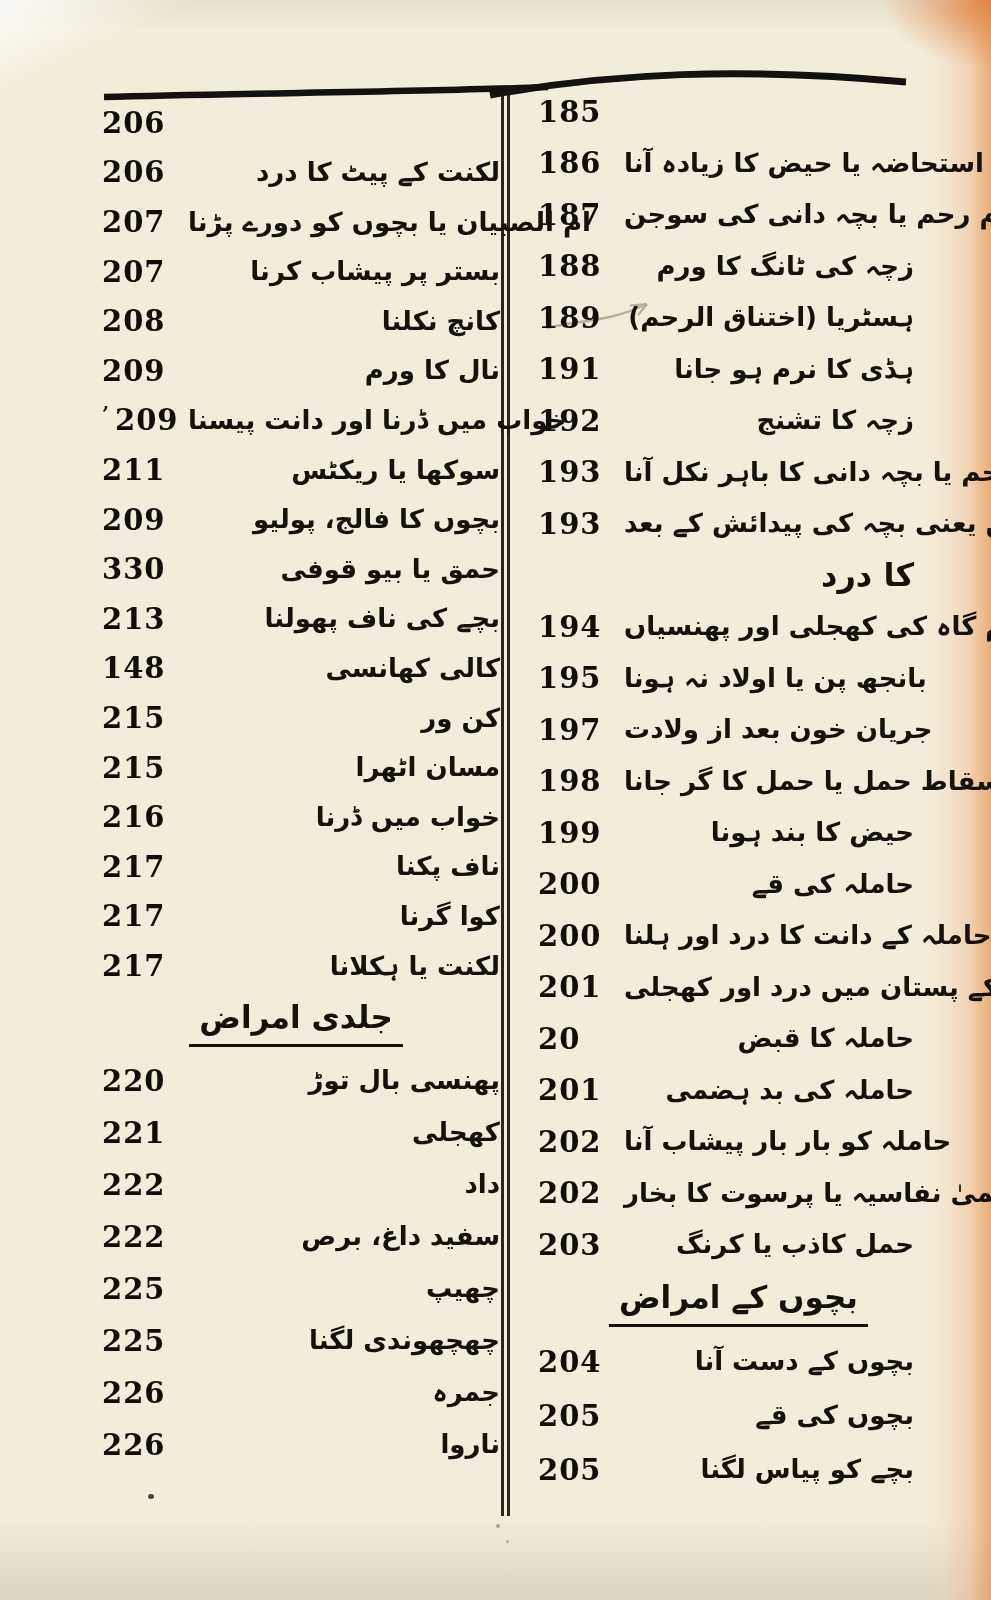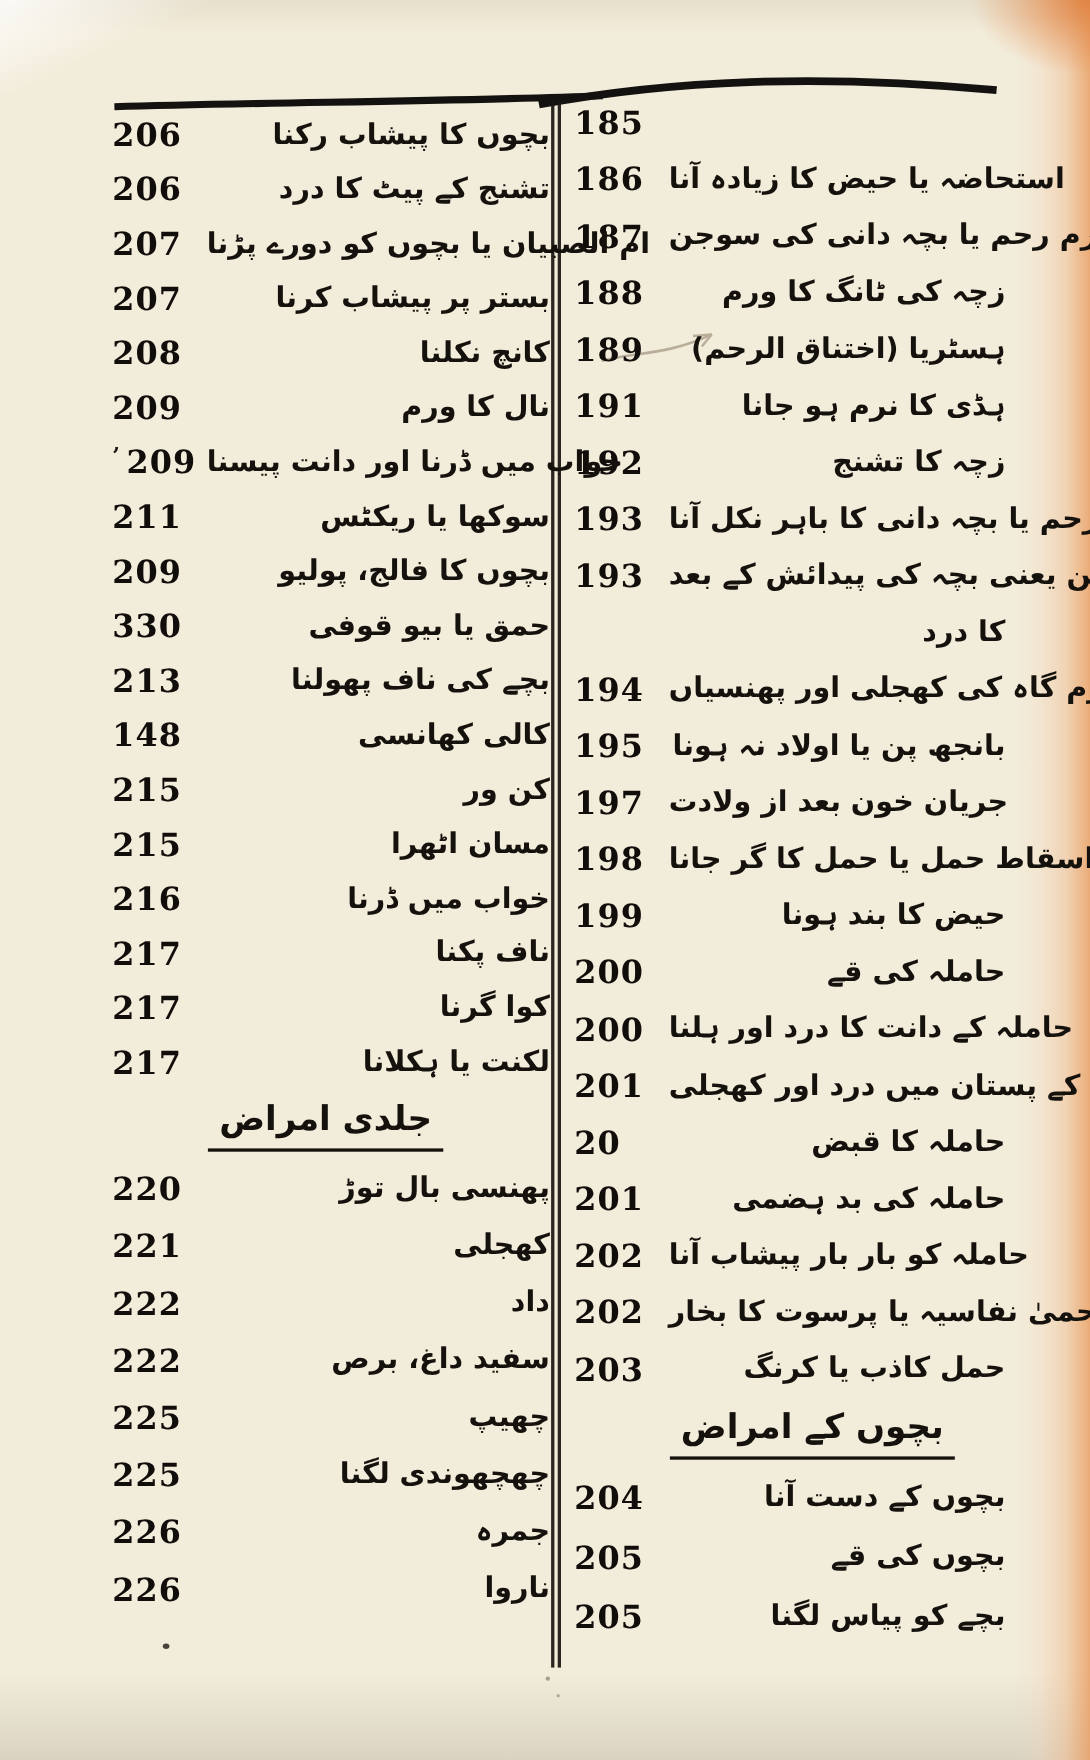--- a/index.html
+++ b/index.html
@@ -33,29 +33,29 @@
   .col-right .row{height:51.5px;}
   .col-left .row{height:49.6px;}
   .col-right .row.post{height:54px;}
   .col-left .row.post{height:52px;}
   .num{
     width:86px;flex:0 0 auto;text-align:left;
     font-family:"DejaVu Serif",serif;font-weight:bold;
     font-size:29px;color:#100d0a;letter-spacing:1px;
     display:flex;align-items:center;
   }
-  .col-right .num{padding-left:8px;}
+  .col-right .num{padding-left:8px;margin-left:16px;}
   .col-left .num{padding-left:10px;}
   .pre-mark{font-size:20px;margin-right:5px;color:#1c1814;transform:translateY(-6px);}
   .title{
     flex:1 1 auto;text-align:right;direction:rtl;unicode-bidi:embed;
     font-size:26px;font-weight:bold;color:#15120e;
     line-height:1.1;white-space:nowrap;
   }
-  .row.cont .title{font-size:26px;}
+  .row.cont .title{font-size:32px;}
   .header-row{display:flex;align-items:center;height:64px;}
   .col-right .header-row{justify-content:flex-end;padding-right:46px;text-align:right;}
   .col-left .header-row{justify-content:center;}
   .header-text{
     direction:rtl;font-size:31px;font-weight:bold;color:#15120e;
     border-bottom:3.5px solid #15120e;padding:0 10px 9px 10px;
   }
   svg.pencil-mark{position:absolute;left:543px;top:290px;pointer-events:none;opacity:.75;}
   .ink-dot{position:absolute;border-radius:50%;}
   .dot1{left:148px;top:1494px;width:6px;height:5px;background:#2a2520;opacity:.85;}
@@ -237,27 +237,26 @@
         </span>
         <span class="title">بچے کو پیاس لگنا</span>
       </div>
     </div>
 
   <div class="col col-left">
       <div class="row">
         <span class="num">
           <span>206</span>
         </span>
-        <span class="title">بچوں کا پیشاب رکنا</span>
       </div>
       <div class="row">
         <span class="num">
           <span>206</span>
         </span>
-        <span class="title">تشنج کے پیٹ کا درد</span>
+        <span class="title">لکنت کے پیٹ کا درد</span>
       </div>
       <div class="row">
         <span class="num">
           <span>207</span>
         </span>
         <span class="title">ام الصبیان یا بچوں کو دورے پڑنا</span>
       </div>
       <div class="row">
         <span class="num">
           <span>207</span>

